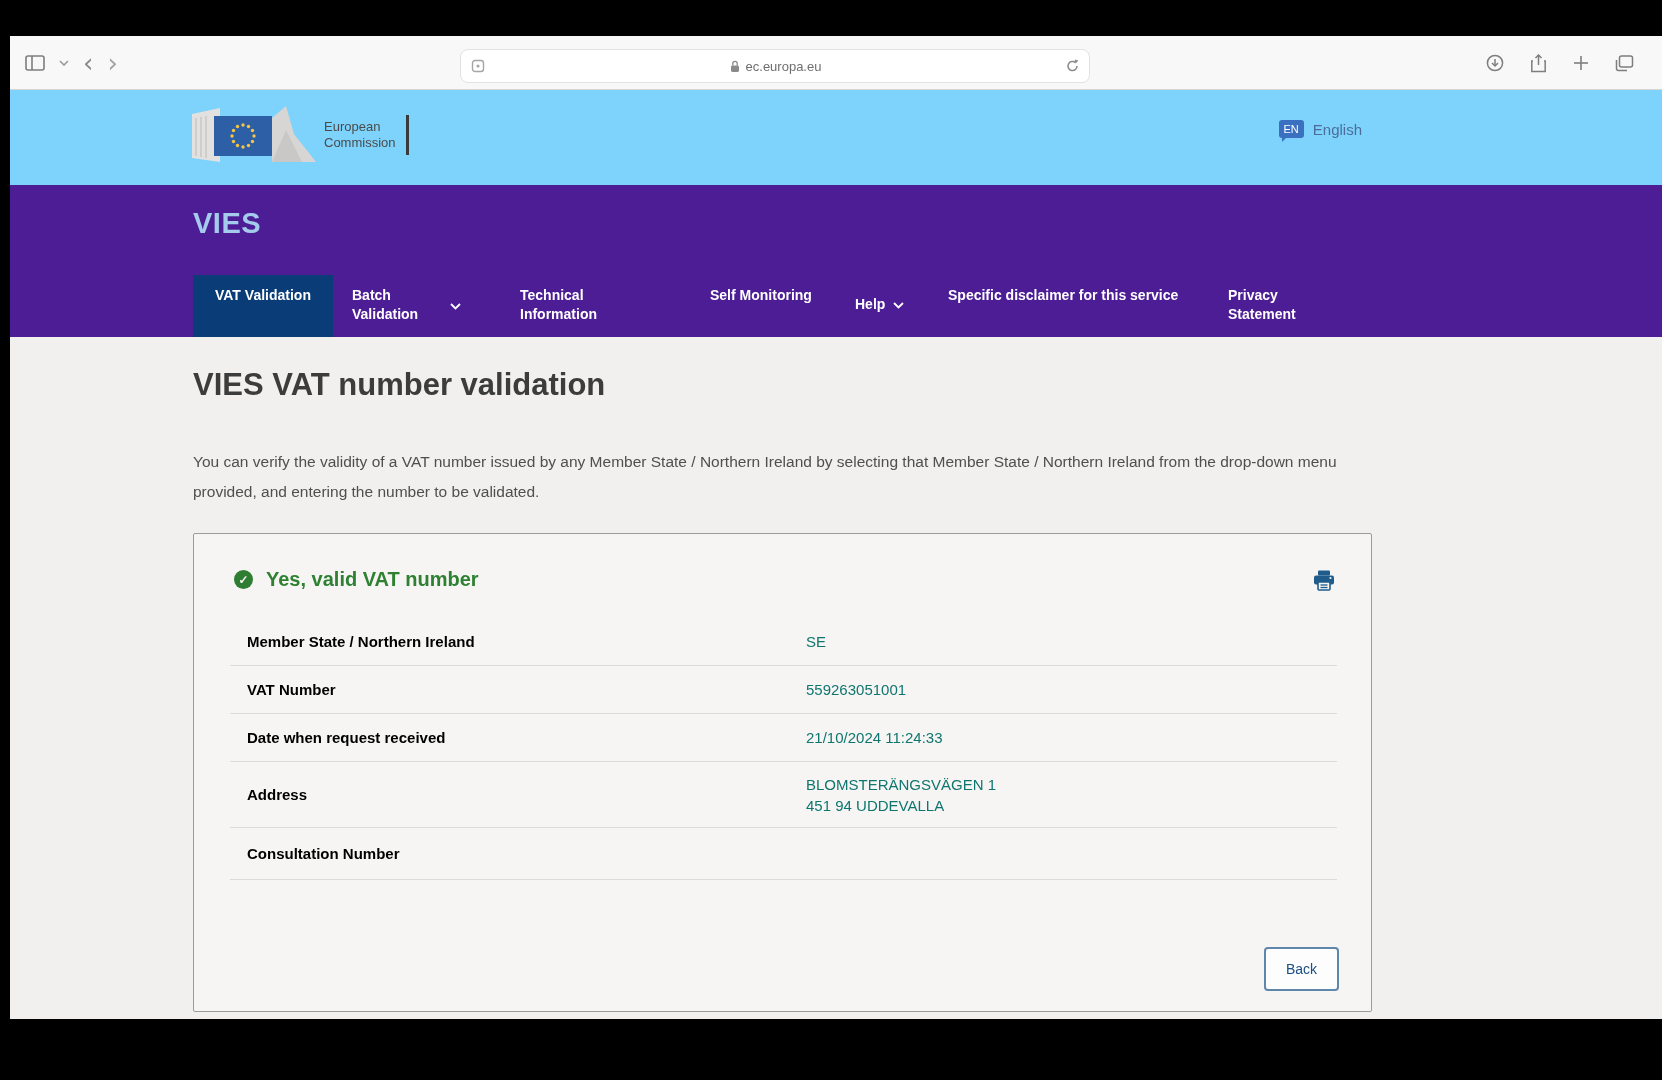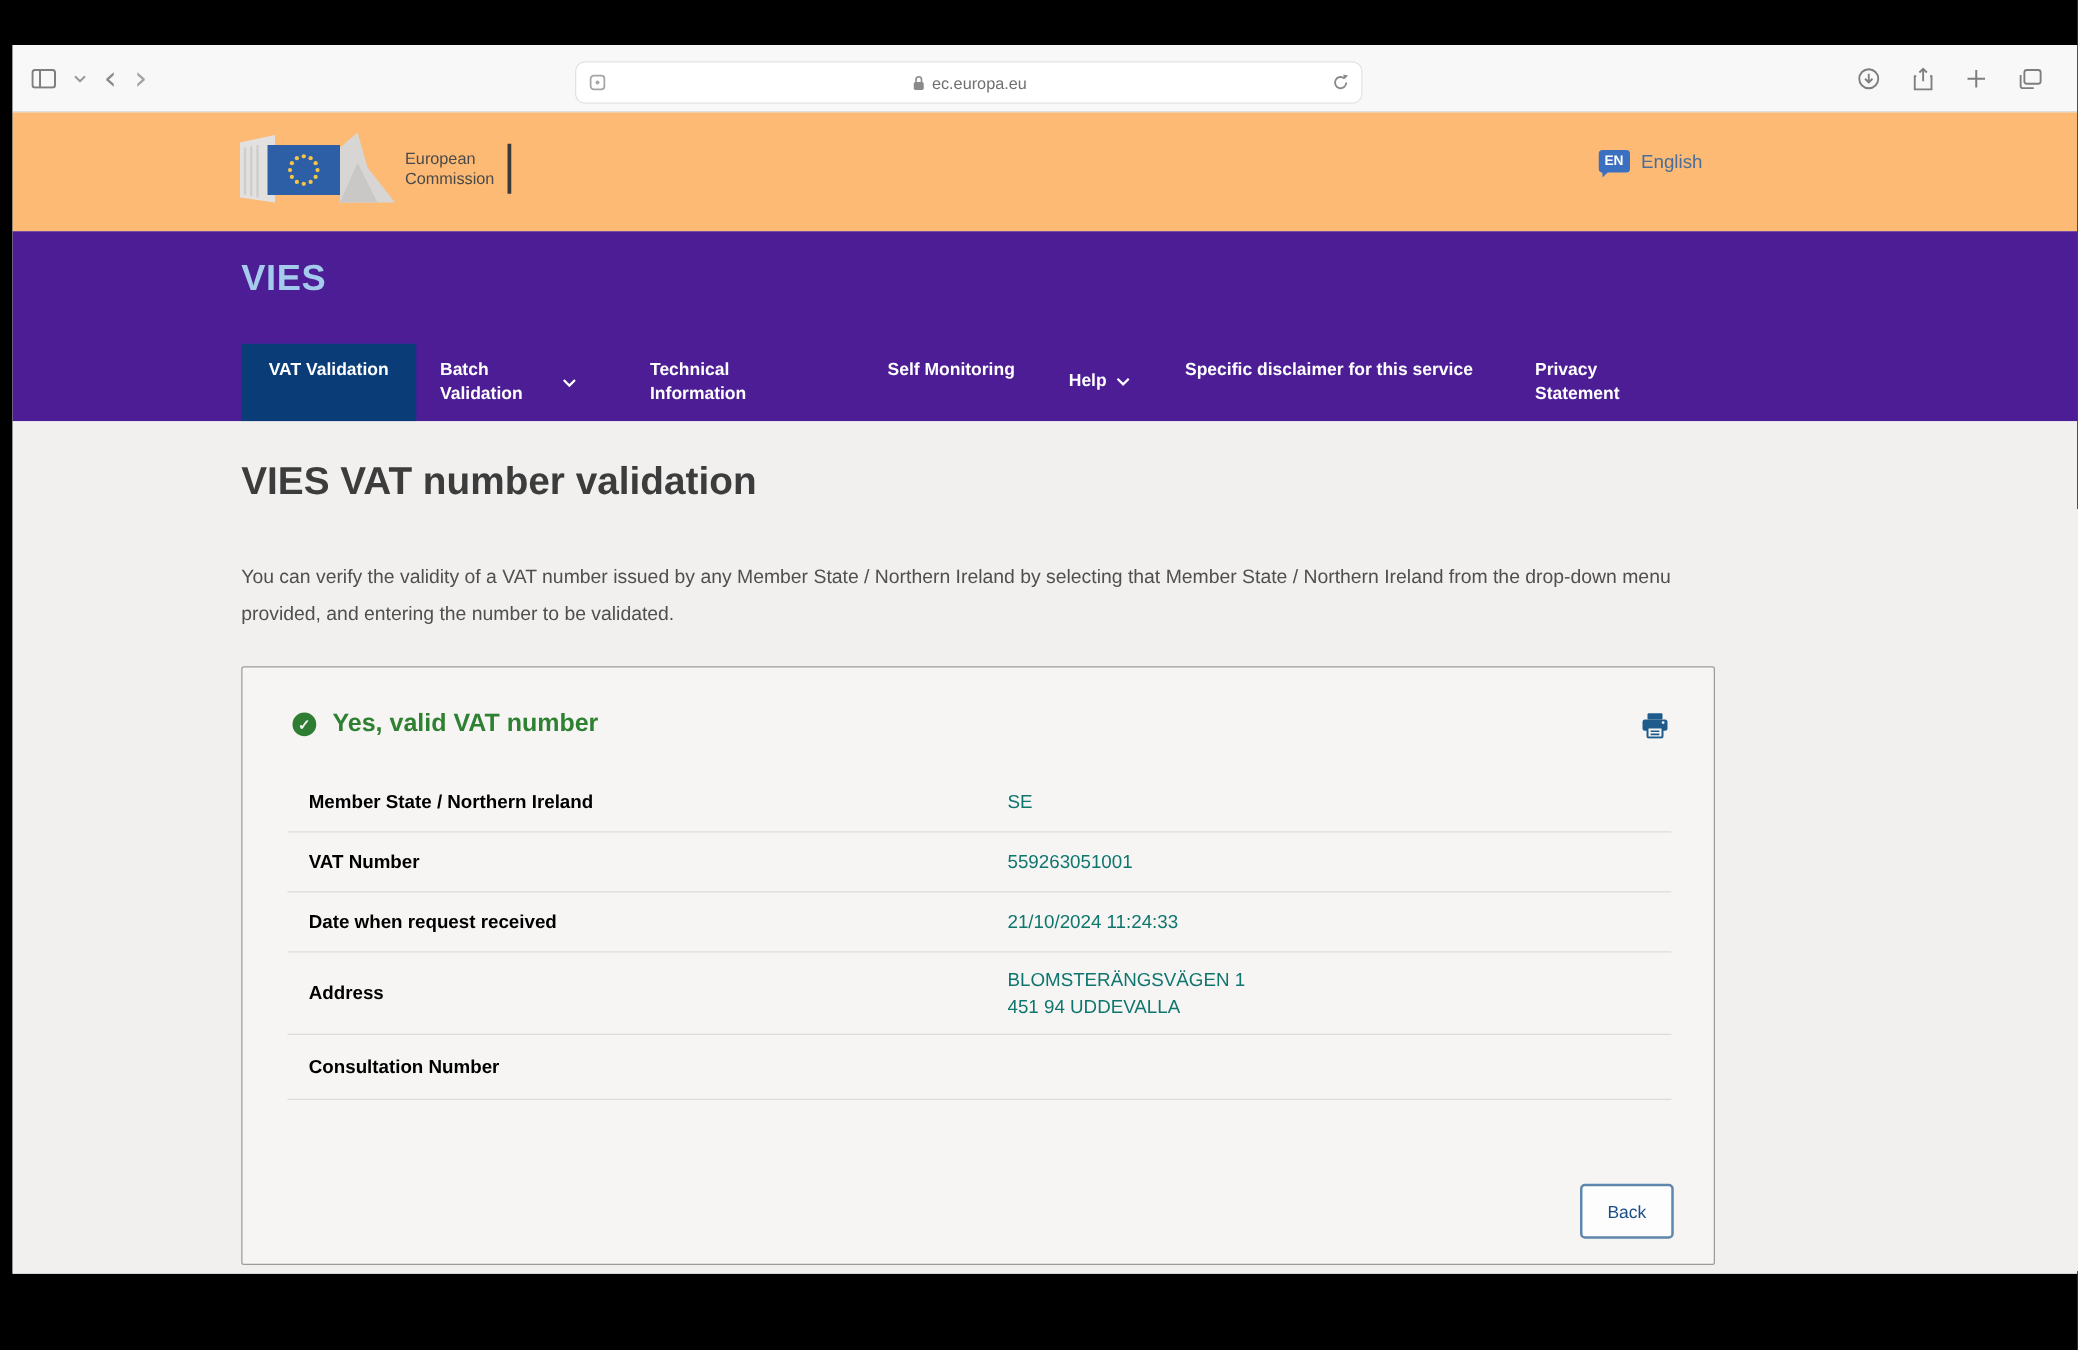--- a/index.html
+++ b/index.html
@@ -13,26 +13,26 @@
   .tb-left { position:absolute; left:15px; top:0; height:54px; display:flex; align-items:center; gap:14px; }
   .tb-right { position:absolute; right:28px; top:0; height:54px; display:flex; align-items:center; gap:26px; }
   .tb-icon { display:flex; align-items:center; justify-content:center; color:#7e7e7e; }
   .nav-arrow { font-size:26px; line-height:1; color:#8a8a8a; font-family:"DejaVu Sans", sans-serif; }
   .nav-arrow.fwd { color:#a3a3a3; }
   .addr-pill { position:absolute; left:450px; top:13px; width:630px; height:29px; background:#ffffff; border:1px solid #e3e2e1; border-radius:8px; display:flex; align-items:center; padding:16px 10px; }
   .addr-center { flex:1; display:flex; align-items:center; justify-content:center; gap:6px; color:#6f6f6f; font-size:13px; }
   .tiny-chev svg { display:block; }
 
   
-  .ec-header { position:absolute; left:0; top:54px; width:100%; height:95px; background:#fdba74; }
+  .ec-header { position:absolute; left:0; top:54px; width:100%; height:95px; background:#7dd3fc; }
   .ec-logo { position:absolute; left:180px; top:14px; display:flex; align-items:center; }
   .ec-logo-text { margin-left:8px; font-size:13px; line-height:16px; color:#4a4a4a; }
   .ec-logo-bar { width:3px; height:40px; background:#3a3a3a; margin-left:10px; }
   .lang { position:absolute; right:300px; top:30px; display:flex; align-items:center; gap:9px; }
-  .lang-badge { background:#3b6fc0; color:#fff; font-size:11px; font-weight:bold; padding:3px 5px; border-radius:3px; position:relative; }
+  .lang-badge { background:#3b6fc0; color:#fff; font-size:11px; font-weight:normal; padding:3px 5px; border-radius:3px; position:relative; }
   .lang-badge::after { content:""; position:absolute; left:3px; bottom:-4px; border:4px solid transparent; border-top-color:#3b6fc0; border-left-color:#3b6fc0; border-width:3px; }
   .lang-label { color:#4a6e99; font-size:15px; }
 
   
   .band { position:absolute; left:0; top:149px; width:100%; height:152px; background:#4c1d95; }
   .brand { position:absolute; left:183px; top:22px; color:#a5cbec; font-size:29px; font-weight:bold; letter-spacing:0.5px; }
   .nav-row { position:absolute; left:0; top:90px; width:100%; height:62px;padding-left:29px; }
   .nav-item { position:absolute; color:#ffffff; font-size:14px; font-weight:bold; line-height:19px; cursor:pointer; }
   .nav-item .chev { display:inline-block; margin-left:8px; vertical-align:middle; }
   .nav-active { left:183px; top:0; width:140px; height:62px; background:#0a3d78; padding:11px 0 0 22px; }

